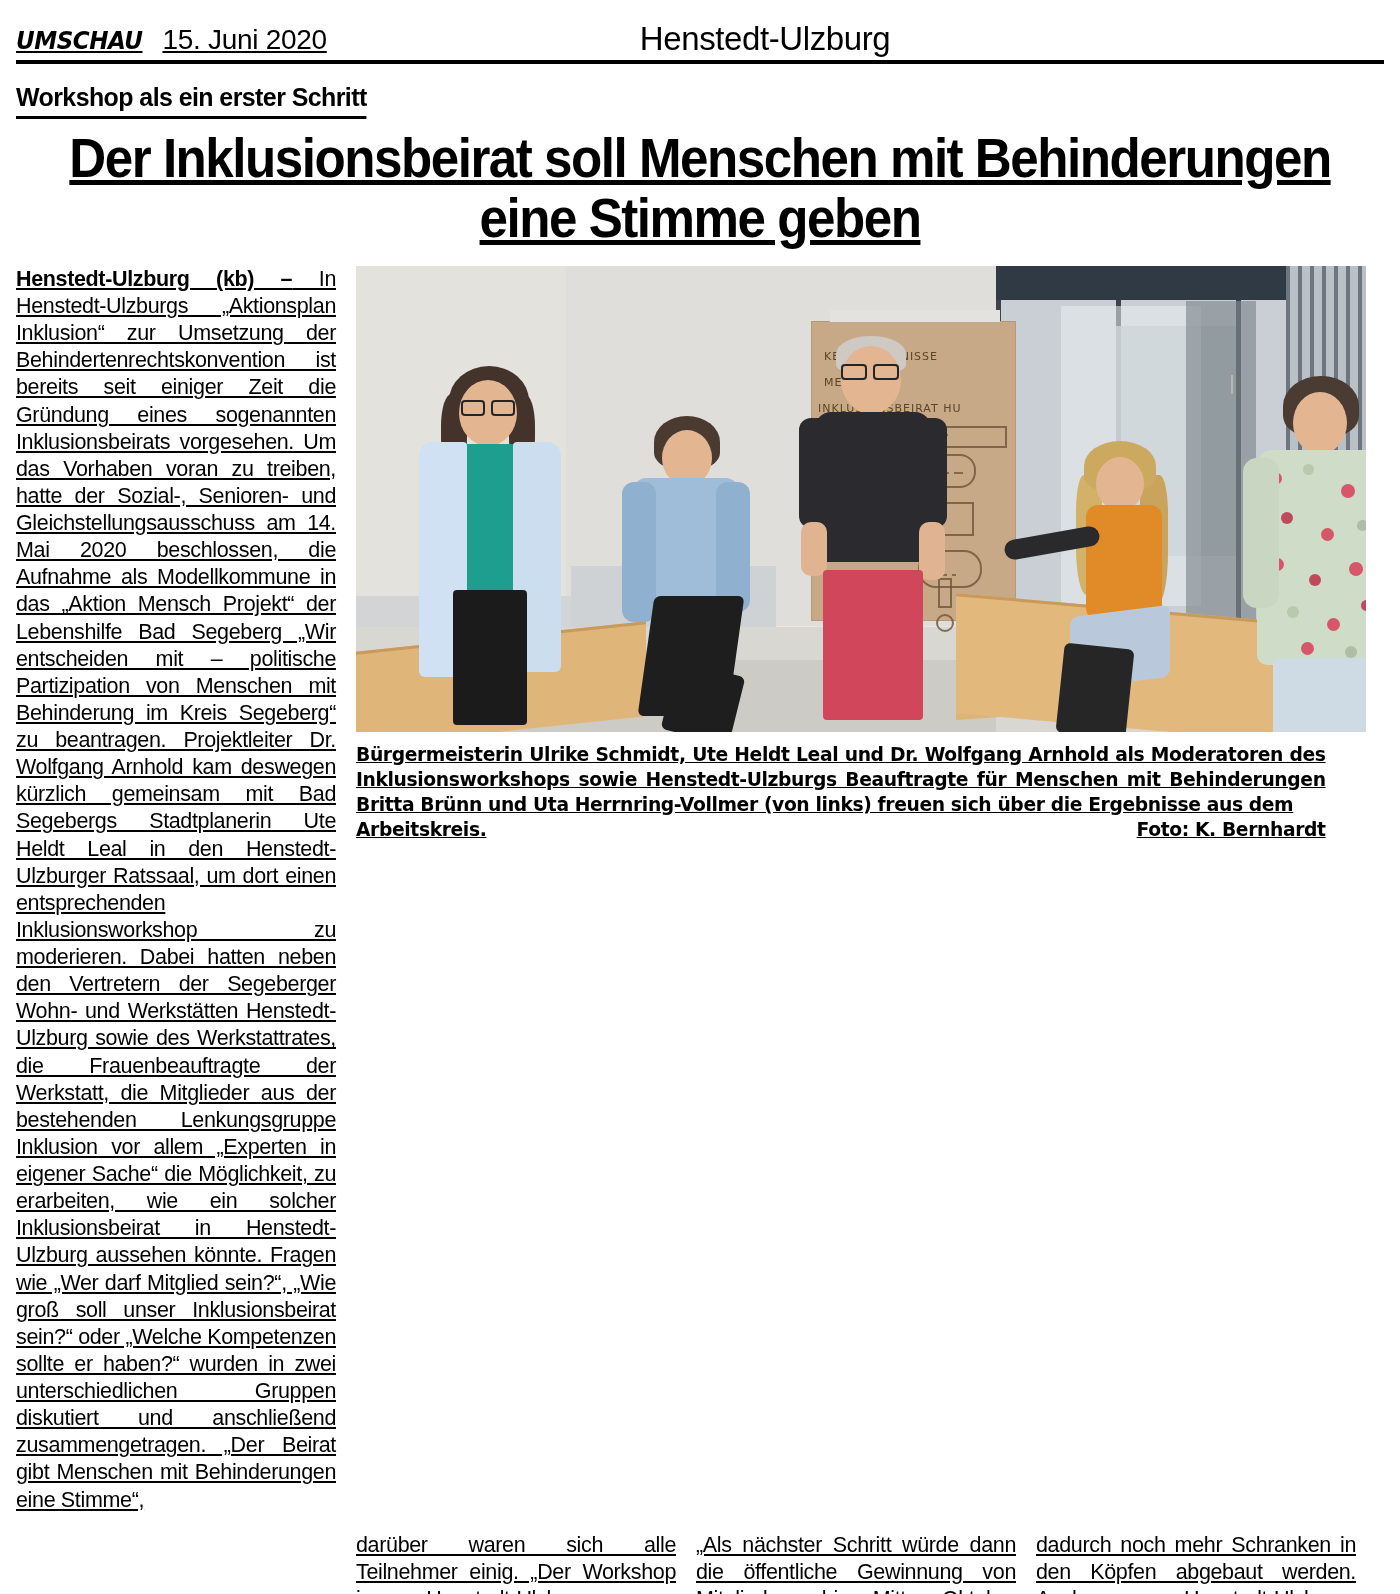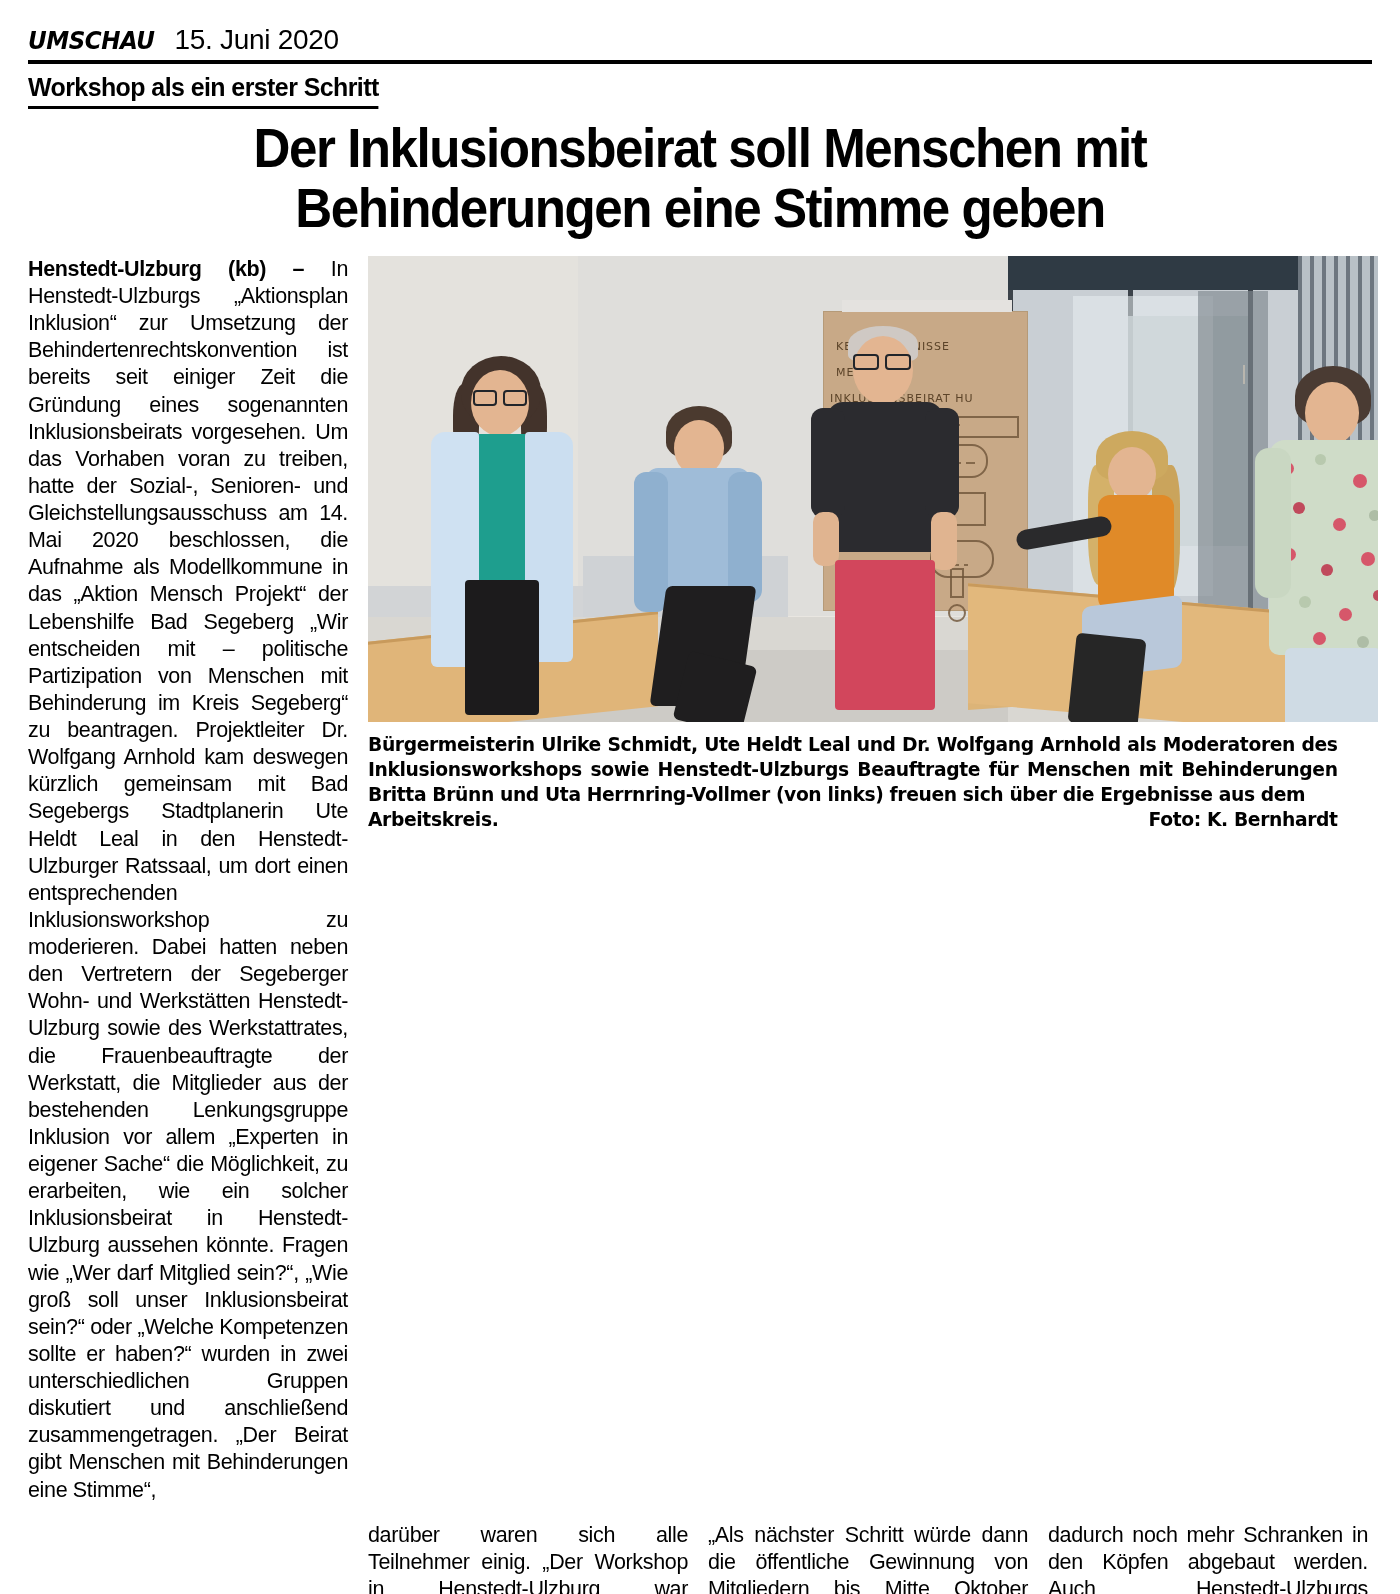--- a/index.html
+++ b/index.html
@@ -10,21 +10,22 @@
     background: #ffffff;
     font-family: "Liberation Sans", sans-serif;
     color: #000000;
     overflow: hidden;
   }
 
   .page {
     position: relative;
     width: 1400px;
     height: 1594px;
-    padding: 0 28px;
+    padding: 0 16px;
+    text-decoration: underline;
   }
 
   
   .masthead {
     position: relative;
     height: 56px;
     display: flex;
     align-items: flex-end;
   }
   .masthead-left {
@@ -58,21 +59,21 @@
     letter-spacing: -0.4px;
     margin-left: 130px;
   }
   .rule-top {
     height: 4px;
     background: #000;
     margin-top: 4px;
   }
 
   
-  .kicker-wrap { margin-top: 8px; }
+  .kicker-wrap { margin-top: 18px; }
   .kicker {
     display: inline-block;
     font-size: 26px;
     font-weight: bold;
     letter-spacing: -0.6px;
     border-bottom: 3px solid #000;
     padding-bottom: 3px;
     transform: scaleX(0.96);
     transform-origin: left center;
   }
@@ -287,20 +288,21 @@
 </head>
 <body>
 
 <div class="page">
 
   <div class="masthead">
     <div class="masthead-left">
       <span class="brand">UMSCHAU</span>
       <span class="issue-date">15. Juni 2020</span>
     </div>
+    <div class="section-title">Henstedt-Ulzburg</div>
   </div>
   <div class="rule-top"></div>
 
   <div class="kicker-wrap">
     <span class="kicker">Workshop als ein erster Schritt</span>
   </div>
   <h1 class="headline">Der Inklusionsbeirat soll Menschen mit Behinderungen eine Stimme geben</h1>
 
   <div class="upper">
 

